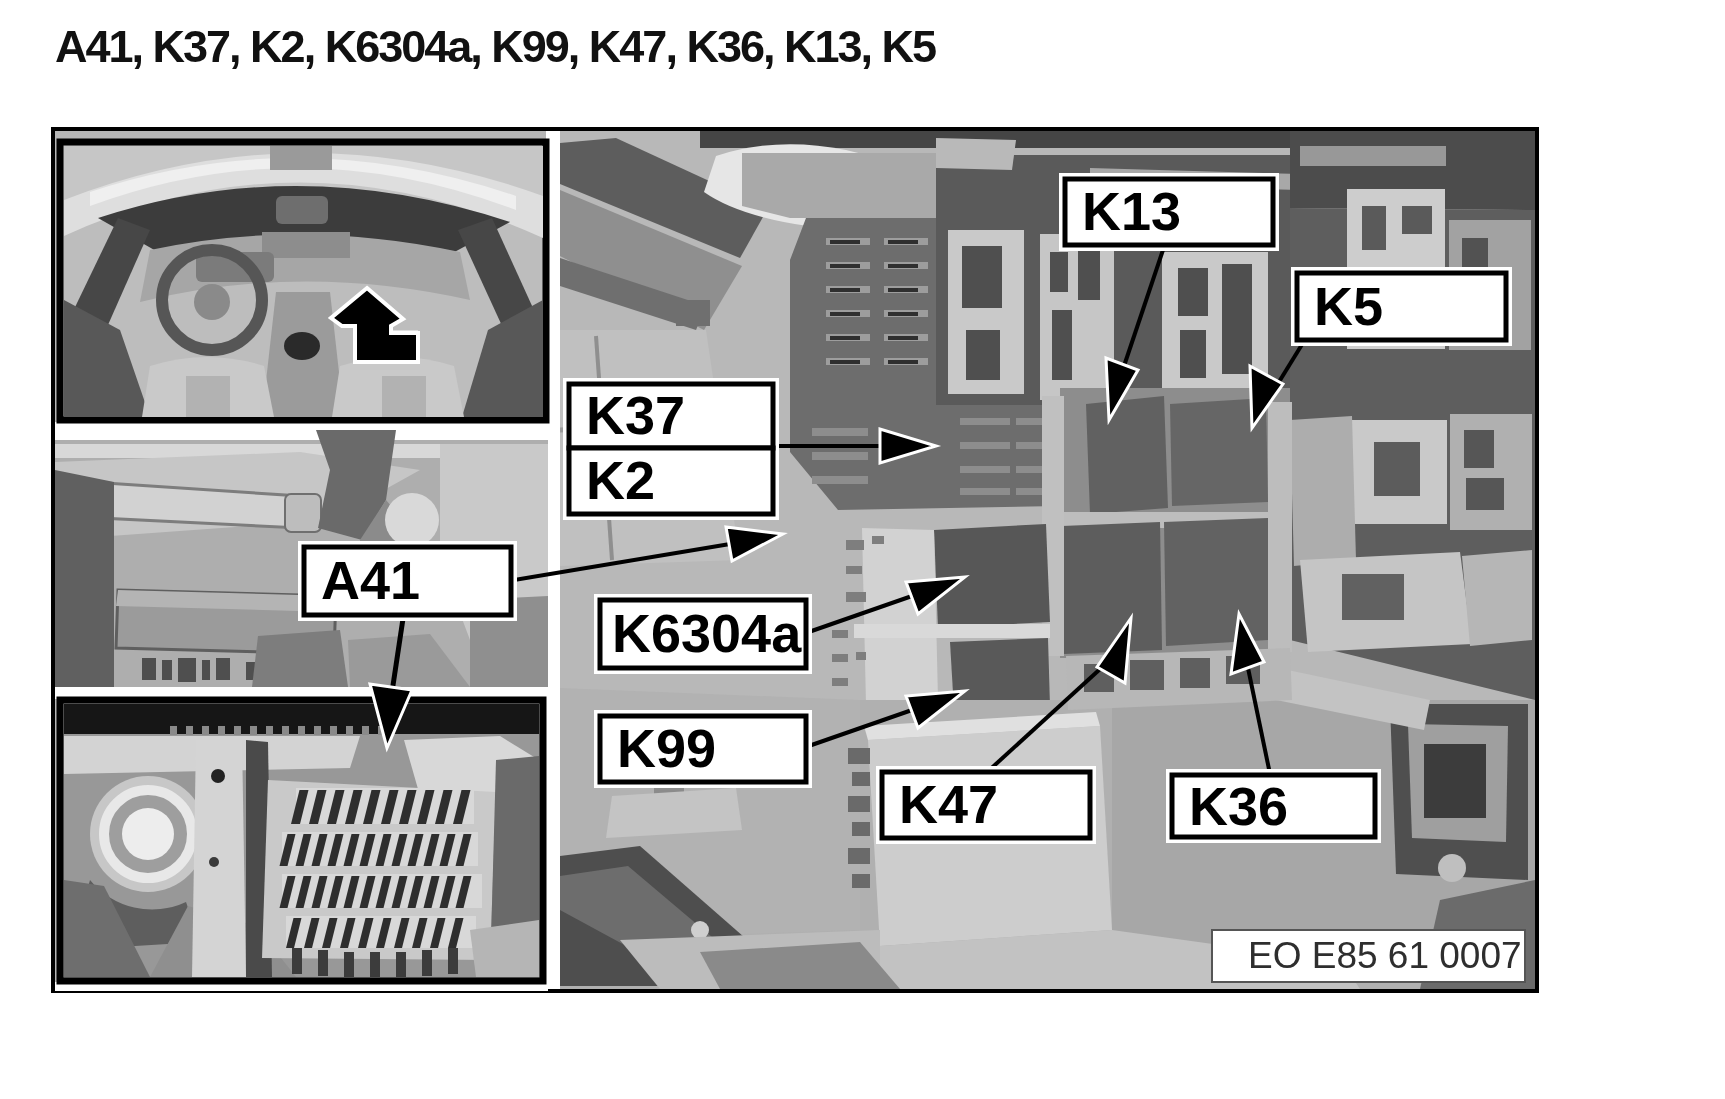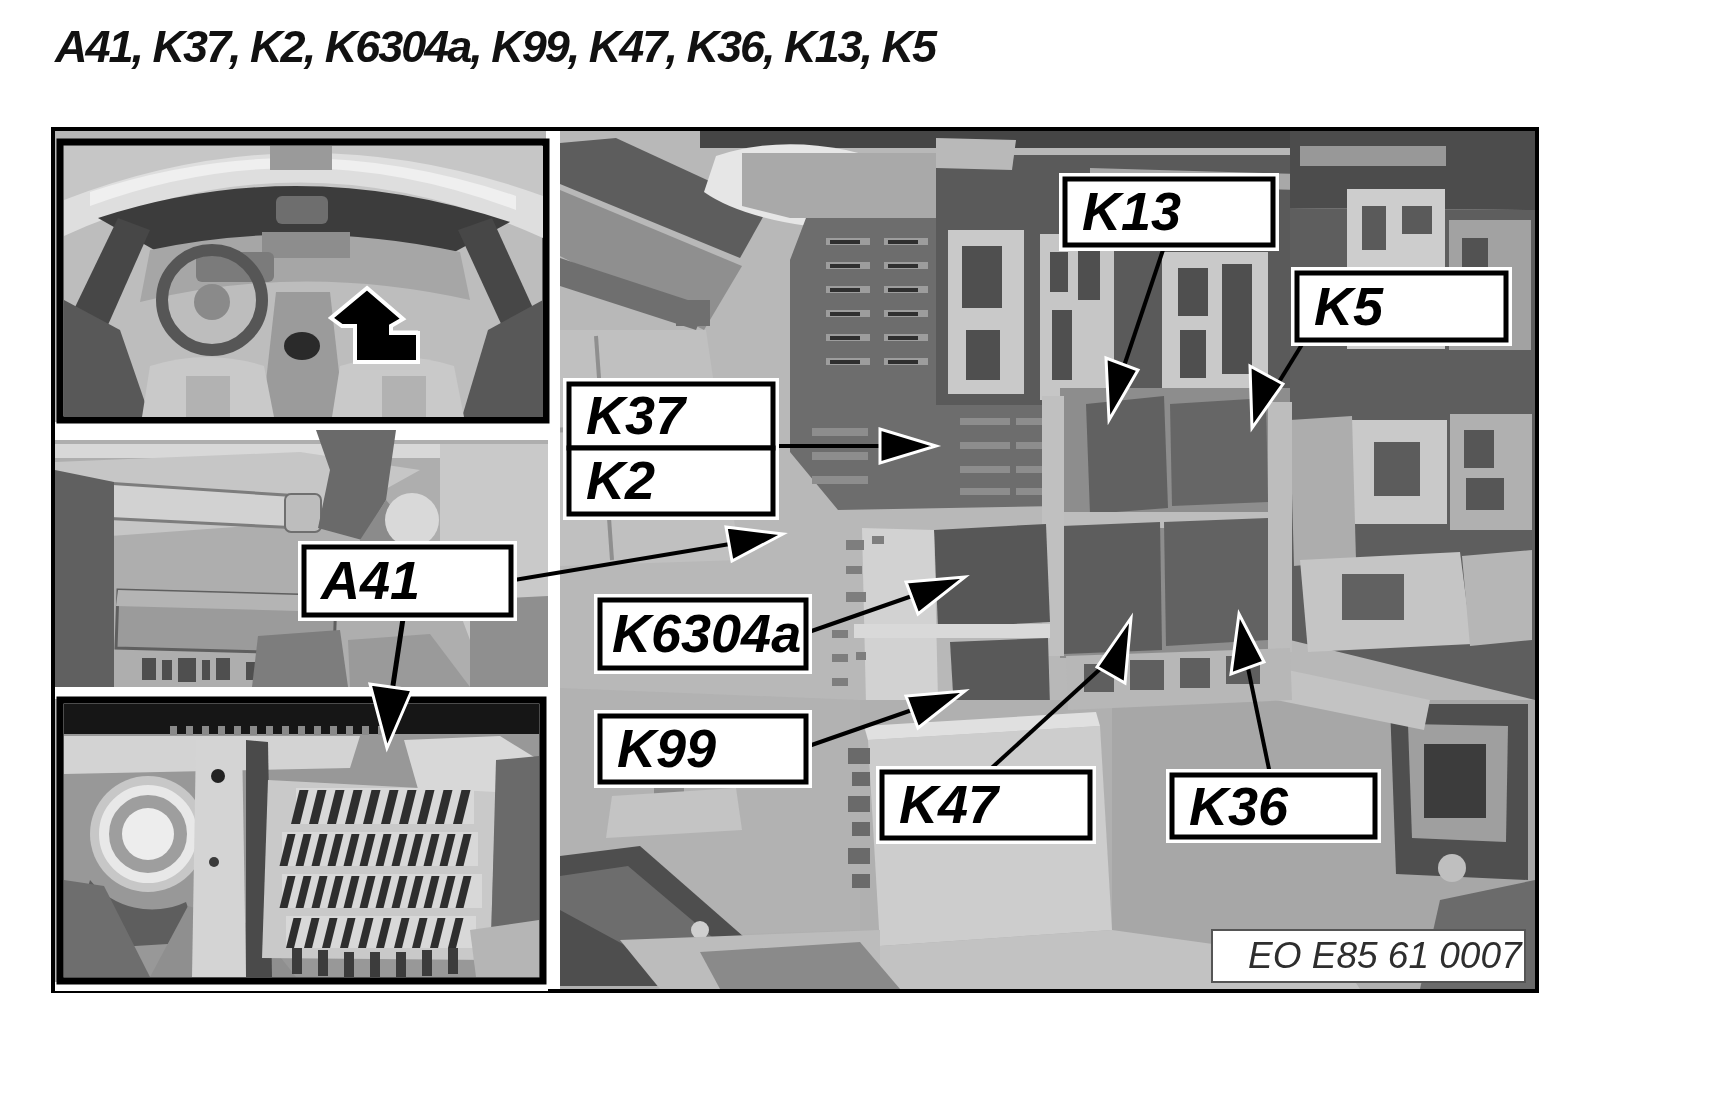--- a/index.html
+++ b/index.html
@@ -1,17 +1,17 @@
 <!DOCTYPE html>
 <html><head>
 <meta charset="utf-8">
 <style>
   html,body{margin:0;padding:0;background:#ffffff;}
   .page{position:relative;width:1725px;height:1099px;background:#bef264;overflow:hidden;
-        font-family:"Liberation Sans", sans-serif;font-style:italic;}
+        font-family:"Liberation Sans", sans-serif;}
   svg{display:block;}
   text{font-family:"Liberation Sans", sans-serif;}
 </style>
 </head>
 <body>
 <div class="page">
 <svg width="1725" height="1099" viewBox="0 0 1725 1099">
 
 <rect x="0" y="0" width="1725" height="1099" fill="#ffffff"></rect>
 

